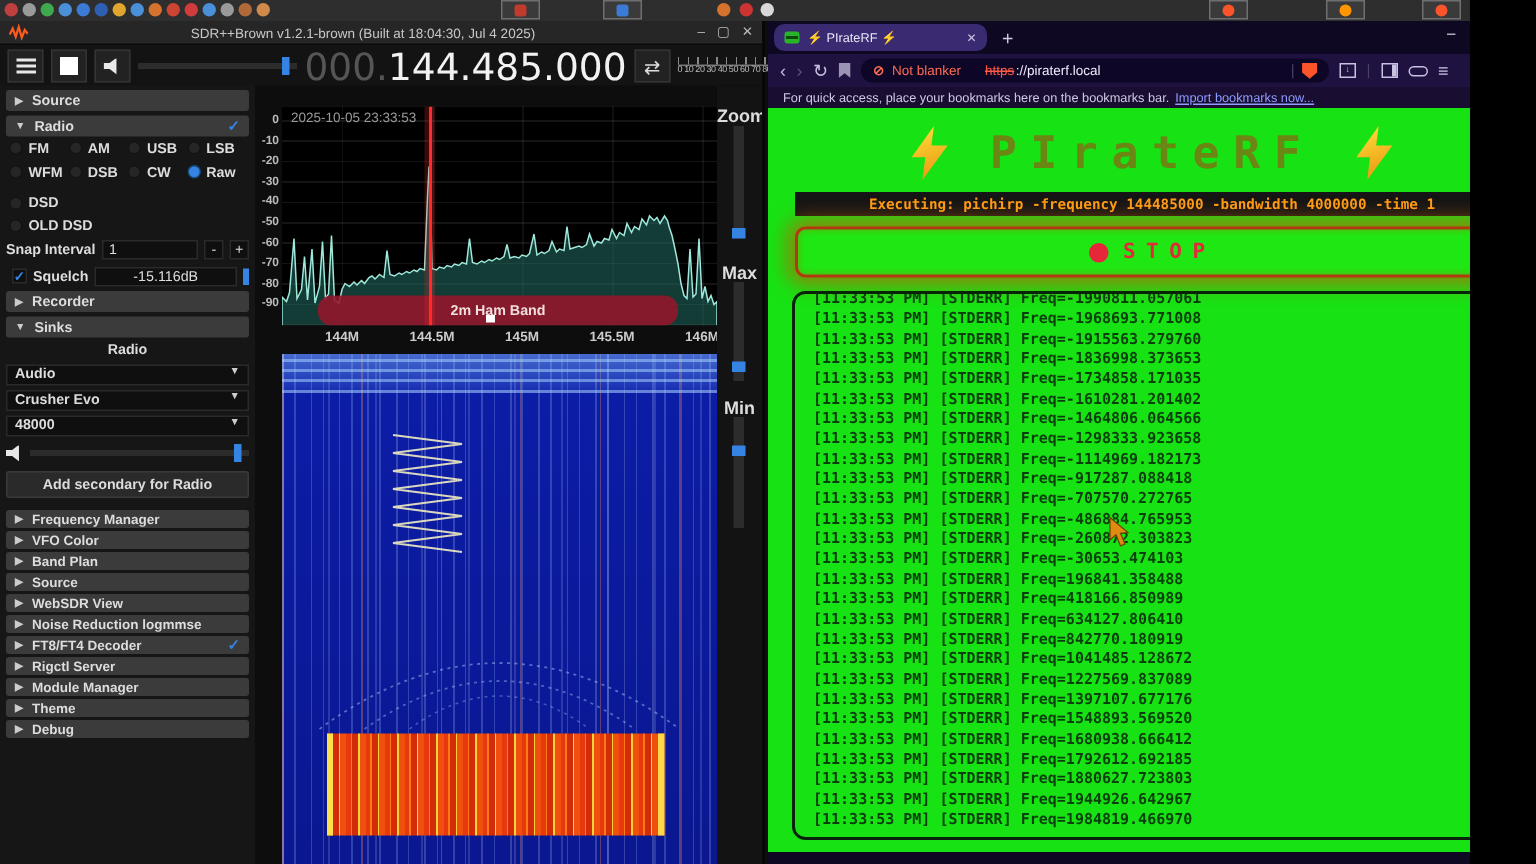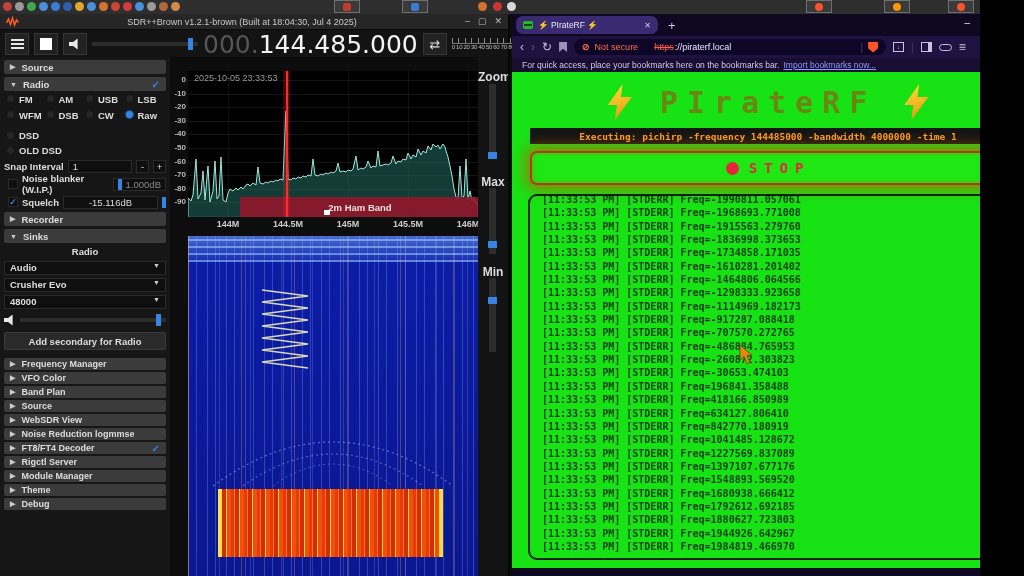--- a/index.html
+++ b/index.html
@@ -66,22 +66,22 @@
 
   
   .main{position:relative;flex:1;background:#0d0d0d;overflow:hidden;}
   .yticks{position:absolute;left:0;top:16px;width:16px;text-align:right;font-size:8px;color:#bbb;font-weight:bold;}
   .yt{height:13.6px;line-height:13.6px;}
   .plot{position:absolute;left:18px;top:14px;width:290px;height:146px;background:#000;
         background-image:repeating-linear-gradient(to bottom,rgba(255,255,255,0.08) 0 1px,transparent 1px 13.6px),
                          repeating-linear-gradient(to right,rgba(255,255,255,0.06) 0 1px,transparent 1px 60px);
         background-position:0 9px,40px 0;overflow:hidden;}
   .stamp{position:absolute;left:6px;top:2px;font-size:9px;color:#9a9a9a;}
-  .band{position:absolute;left:52px;width:240px;bottom:0;height:20px;background:rgba(148,22,42,0.88);
-        display:flex;align-items:center;justify-content:center;font-size:9.5px;color:#f3dede;font-weight:bold;}
+  .band{position:absolute;left:24px;width:240px;bottom:0;height:20px;background:rgba(148,22,42,0.88);
+        display:flex;align-items:center;justify-content:center;font-size:9.5px;color:#f3dede;font-weight:bold;border-radius:9px;}
   .vfo-region{position:absolute;left:95px;width:7px;top:0;bottom:0;background:rgba(255,40,40,0.22);}
   .vfo-line{position:absolute;left:98px;width:2px;top:0;bottom:0;background:#ff2a2a;}
   .marker{position:absolute;left:136px;top:139px;width:6px;height:5px;background:#fff;}
   .xticks{position:absolute;left:18px;top:162px;width:290px;height:12px;font-size:9px;color:#ccc;font-weight:bold;}
   .xticks span{position:absolute;transform:translateX(-50%);}
   .xticks span:nth-child(1){left:40px}.xticks span:nth-child(2){left:100px}
   .xticks span:nth-child(3){left:160px}.xticks span:nth-child(4){left:220px}
   .xticks span:nth-child(5){left:280px}
 
   .waterfall{position:absolute;left:18px;top:179px;width:290px;height:343px;overflow:hidden;
@@ -295,28 +295,20 @@
             <span class="radio"></span>
             <span>OLD DSD</span>
           </div>
         <div class="frow">
           <span style="font-weight:bold">Snap Interval</span>
           <span class="ibox" style="flex:1">1</span>
           <span class="ibox" style="width:13px;justify-content:center">-</span>
           <span class="ibox" style="width:13px;justify-content:center">+</span>
         </div>
         <div class="frow" style="padding-left:4px">
-          <span class="cb"></span>
-          <span style="font-weight:bold">Noise blanker (W.I.P.)</span>
-          <span class="ibox" style="flex:1;gap:4px">
-              <span class="bhandle"></span>
-              <span style="color:#888">1.000dB</span>
-            </span>
-        </div>
-        <div class="frow" style="padding-left:4px">
           <span class="cb">✓</span>
           <span style="font-weight:bold">Squelch</span>
           <span class="ibox" style="flex:1;justify-content:center">-15.116dB</span>
           <span class="bhandle"></span>
         </div>
         <div class="shead">
             <span class="tri">▶</span>
             <span>Recorder</span>
           </div>
         <div class="shead">
@@ -477,21 +469,21 @@
         <span>✕</span>
       </span>
     </div>
     <div class="navbar">
       <span class="nicon">‹</span>
       <span class="nicon dim">›</span>
       <span class="nicon">↻</span>
       <span class="bmflag"></span>
       <span class="urlbar">
         <span class="nsic">⊘</span>
-        <span class="nstext">Not secure</span>
+        <span class="nstext">Not blanker</span>
         <span style="width:6px"></span>
         <span class="https">https</span>
         <span class="urlrest" style="margin-left:-4px">://piraterf.local</span>
         <span style="flex:1"></span>
         <span class="pipe">|</span>
         <span class="shield"></span>
       </span>
       <span class="sqbox">↓</span>
       <span class="pipe">|</span>
       <span class="sidepanel"></span>

